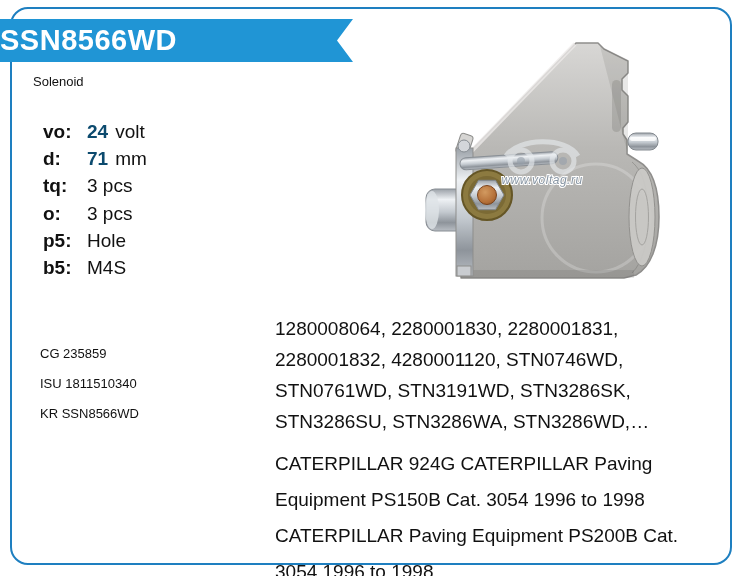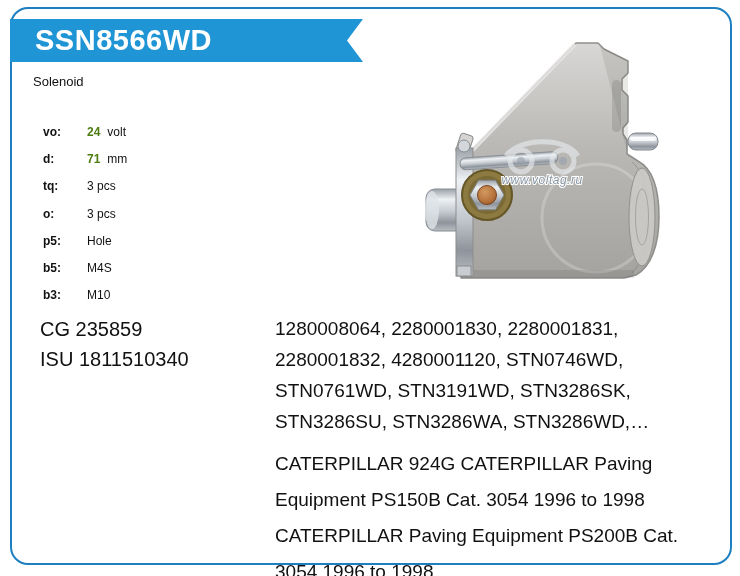--- a/index.html
+++ b/index.html
@@ -9,38 +9,38 @@
     font-family:"Liberation Sans", sans-serif;
     color:#111111;
     -webkit-font-smoothing:antialiased;
   }
   .card{
     position:absolute;left:10px;top:7px;width:722px;height:558px;
     border:2px solid #1e7fc0;border-radius:18px;box-sizing:border-box;
     background:#ffffff;
   }
   .banner{
-    position:absolute;left:10px;top:19px;width:353px;height:43px;
+    position:absolute;left:0;top:19px;width:353px;height:43px;
     background:#2095d5;
     clip-path:polygon(0 0,100% 0,calc(100% - 16px) 50%,100% 100%,0 100%);
     color:#ffffff;font-weight:bold;font-size:29px;line-height:43px;
-    padding-left:25px;box-sizing:border-box;letter-spacing:.5px;
+    box-sizing:border-box;letter-spacing:.5px;
   }
   .product-type{
     position:absolute;left:33px;top:74px;font-size:13px;
   }
   .specs{
-    position:absolute;left:43px;top:118px;font-size:12px;
+    position:absolute;left:43px;top:118px;font-size:19px;
   }
   .spec-row{display:flex;height:27.3px;align-items:center;}
   .spec-label{width:44px;font-weight:bold;}
-  .spec-red{font-weight:bold;color:#4d7c0f;margin-right:7px;}
+  .spec-red{font-weight:bold;color:#0c4a6e;margin-right:7px;}
   .spec-red:empty{display:none;margin:0;}
   .crossrefs{
-    position:absolute;left:40px;top:314px;font-size:20px;line-height:30px;
+    position:absolute;left:40px;top:339px;font-size:13px;line-height:30px;
   }
   .right-col{position:absolute;left:275px;width:432px;font-size:19px;}
   .oem{top:313px;line-height:31px;}
   .apps{top:446px;line-height:36px;width:420px;}
   .photo{position:absolute;left:376px;top:28px;width:370px;height:290px;font-style:italic;}
   .wm-text{
     font-family:"Liberation Sans", sans-serif;font-size:12px;
     fill:#8795a3;stroke:#ffffff;stroke-width:2px;paint-order:stroke;
     text-anchor:middle;letter-spacing:.5px;
   }
@@ -80,30 +80,26 @@
   <div class="spec-row">
     <span class="spec-label">p5:</span>
 
     <span class="spec-rest">Hole</span>
   </div>
   <div class="spec-row">
     <span class="spec-label">b5:</span>
 
     <span class="spec-rest">M4S</span>
   </div>
-  <div class="spec-row">
-    <span class="spec-label">b3:</span>
-
-    <span class="spec-rest">M10</span>
-  </div>
 </div>
 
 <div class="crossrefs">
   <div>CG 235859</div>
   <div>ISU 1811510340</div>
+  <div>KR SSN8566WD</div>
 </div>
 
 <div class="right-col oem">1280008064, 2280001830, 2280001831, 2280001832, 4280001120, STN0746WD, STN0761WD, STN3191WD, STN3286SK, STN3286SU, STN3286WA, STN3286WD,…</div>
 
 <div class="right-col apps">CATERPILLAR 924G CATERPILLAR Paving Equipment PS150B Cat. 3054 1996 to 1998 CATERPILLAR Paving Equipment PS200B Cat. 3054 1996 to 1998…</div>
 
 <div class="photo">
   <svg viewBox="0 0 370 290" width="370" height="290">
     <defs>
       <linearGradient id="gBody" x1="0" y1="0" x2="0" y2="1">

